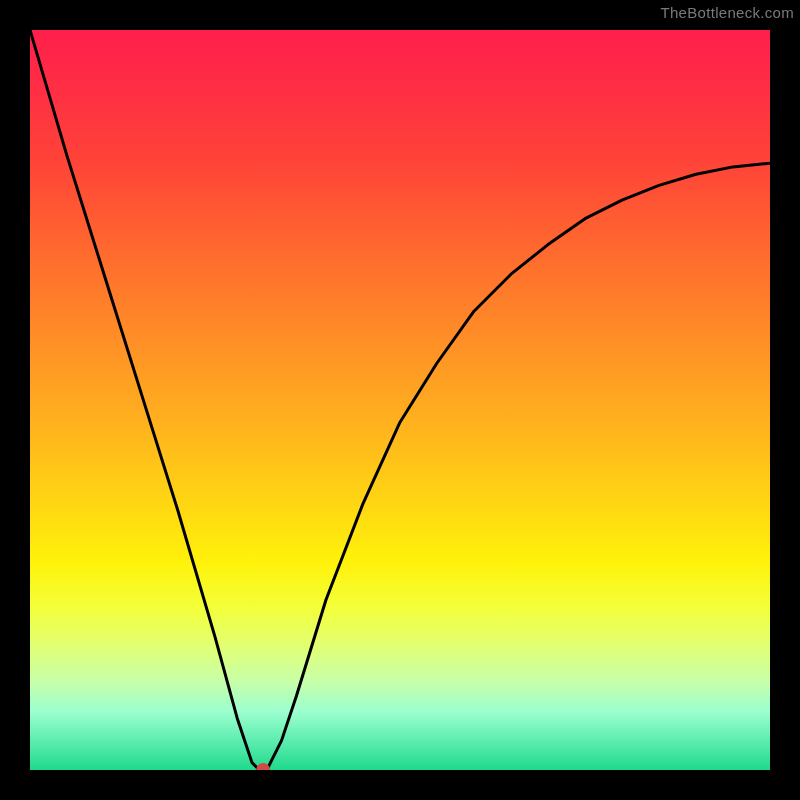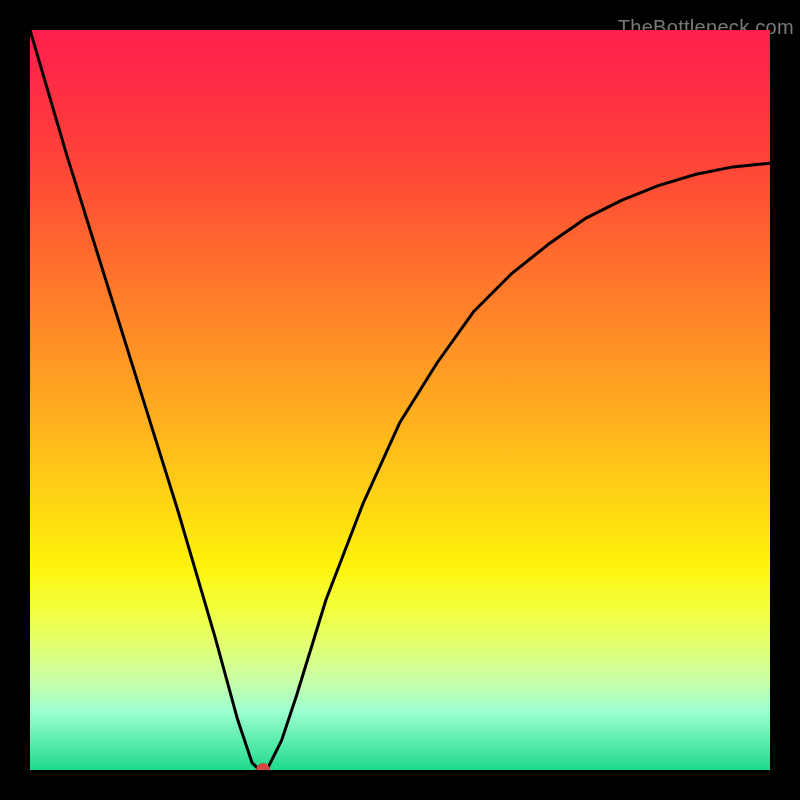--- a/index.html
+++ b/index.html
@@ -45,24 +45,24 @@
   .curve {
     position: absolute;
     left: 0;
     top: 0;
     width: 740px;
     height: 740px;
     pointer-events: none;
   }
   .watermark {
     position: absolute;
-    top: 16px;
+    top: 4px;
     right: 6px;
     color: #7a7a7a;
-    font-size: 20px;
+    font-size: 15px;
     letter-spacing: 0.3px;
     font-weight: 500;
   }
 </style>
 </head>
 <body>
 
 <div class="frame">
   <div class="watermark">TheBottleneck.com</div>
 

